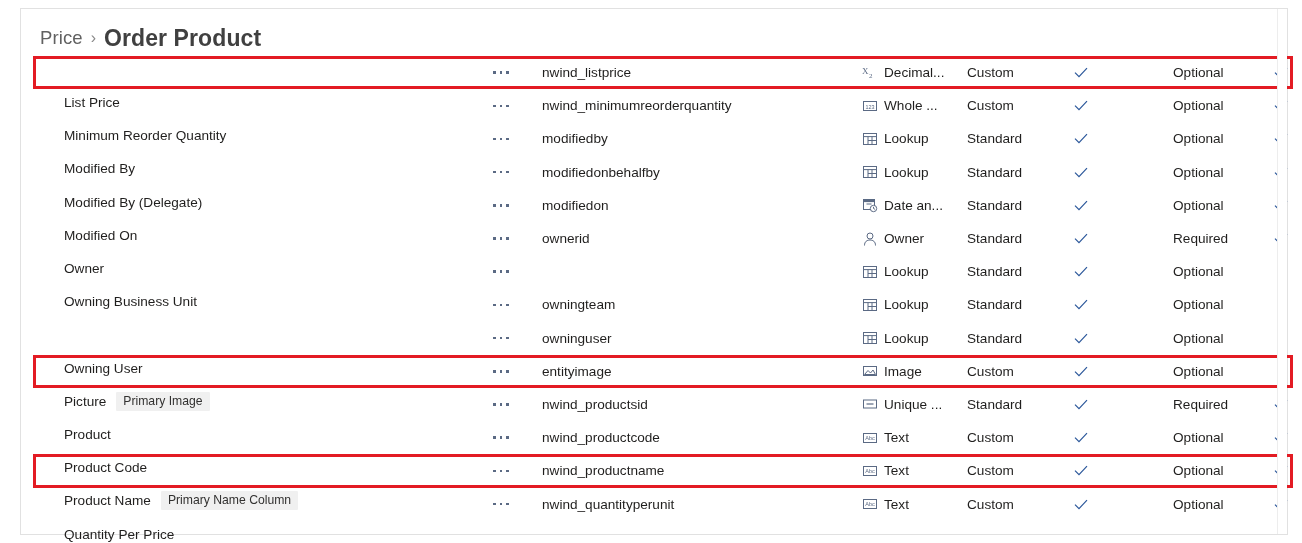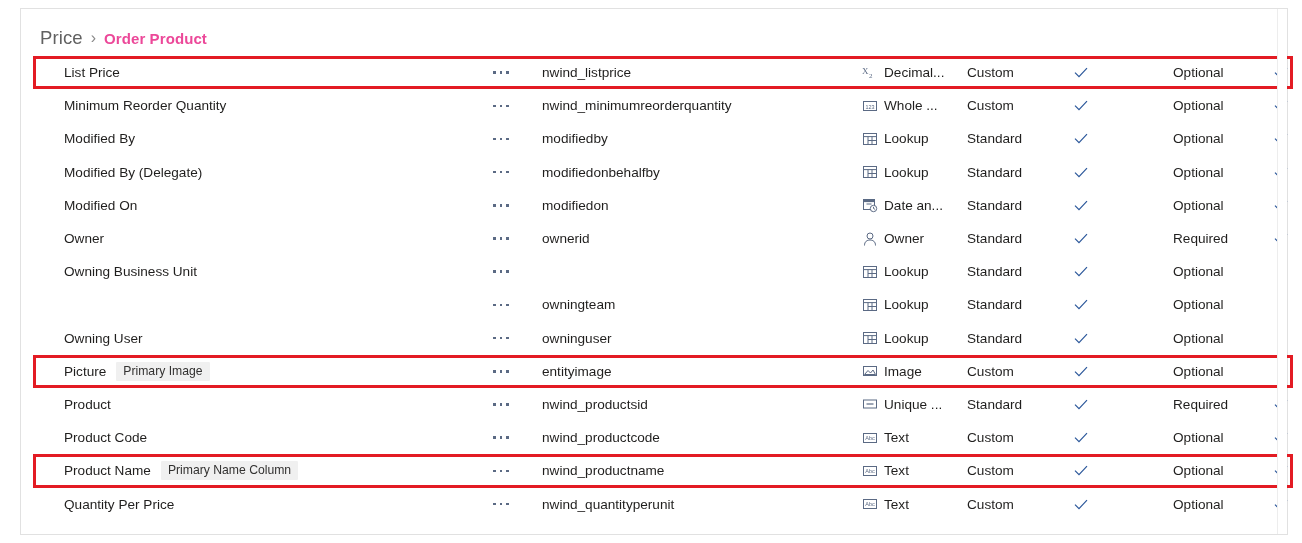--- a/index.html
+++ b/index.html
@@ -40,23 +40,23 @@
     color: #616161;
     letter-spacing: .1px;
   }
   .crumb-sep {
     font-size: 16px;
     color: #8a8a8a;
     margin: 0 8px;
     line-height: 1;
   }
   .crumb-current {
-    font-size: 15px;
+    font-size: 23px;
     font-weight: bold;
-    color: #ec4899;
+    color: #404040;
     letter-spacing: .1px;
   }
 
   
   #grid {
     position: absolute;
     left: 0;
     top: 47px;
     width: 1265px;
     height: 472px;
@@ -70,21 +70,21 @@
     position: absolute;
     top: 0;
     height: 33.2px;
     display: flex;
     align-items: center;
     font-size: 13.6px;
     color: #201f1e;
     white-space: nowrap;
     overflow: hidden;
   }
-  .c-display   { left: 43px;   width: 420px; }
+  .c-display   { left: 43px;   width: 420px; margin-top: 30px; }
   .c-more      { left: 472px;  width: 40px;  justify-content: flex-start; }
   .c-logical   { left: 521px;  width: 310px; }
   .c-type      { left: 841px;  width: 118px; }
   .c-custom    { left: 946px;  width: 100px; }
   .c-check1    { left: 1040px; width: 40px;  justify-content: center; }
   .c-req       { left: 1140px; width: 90px; margin-left: 12px;  }
   .c-check2    { left: 1240px; width: 40px;  justify-content: center; }
 
   .badge {
     display: inline-block;

